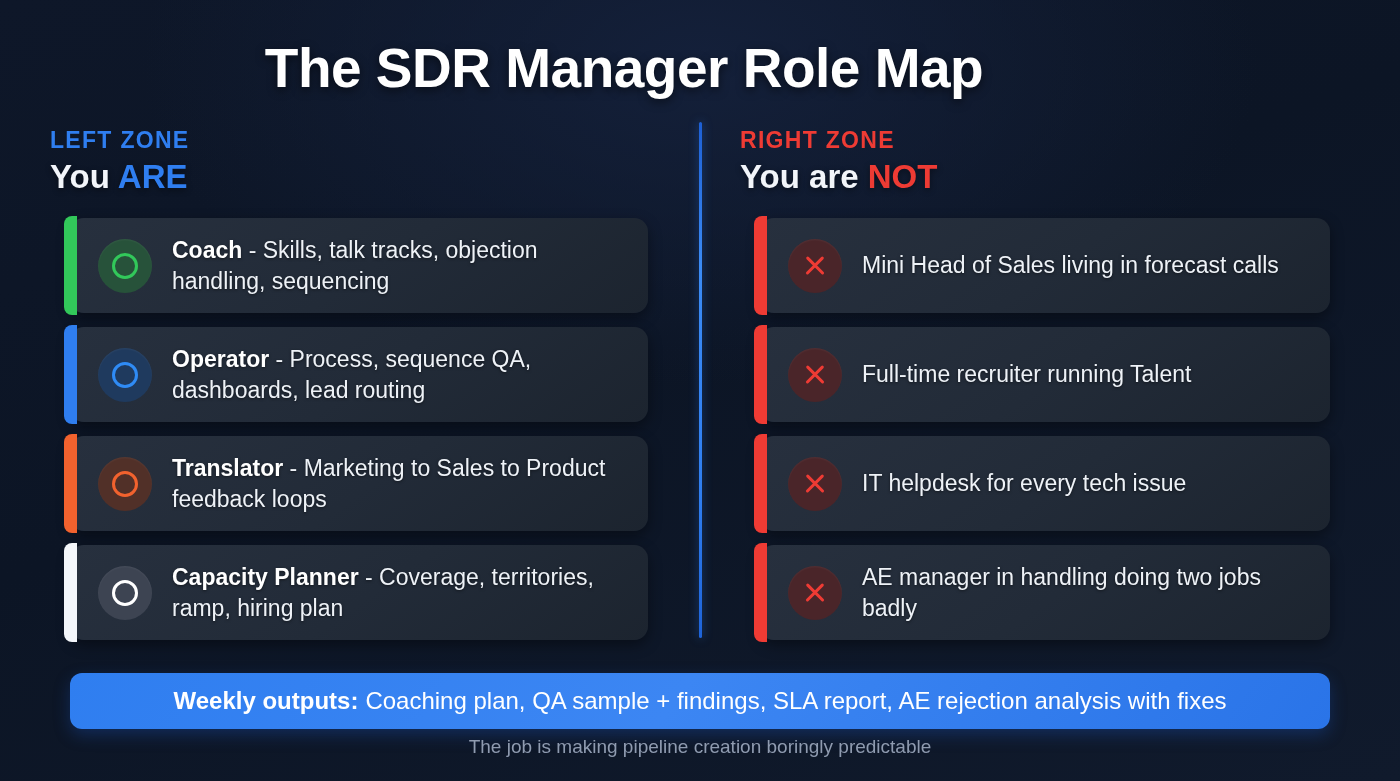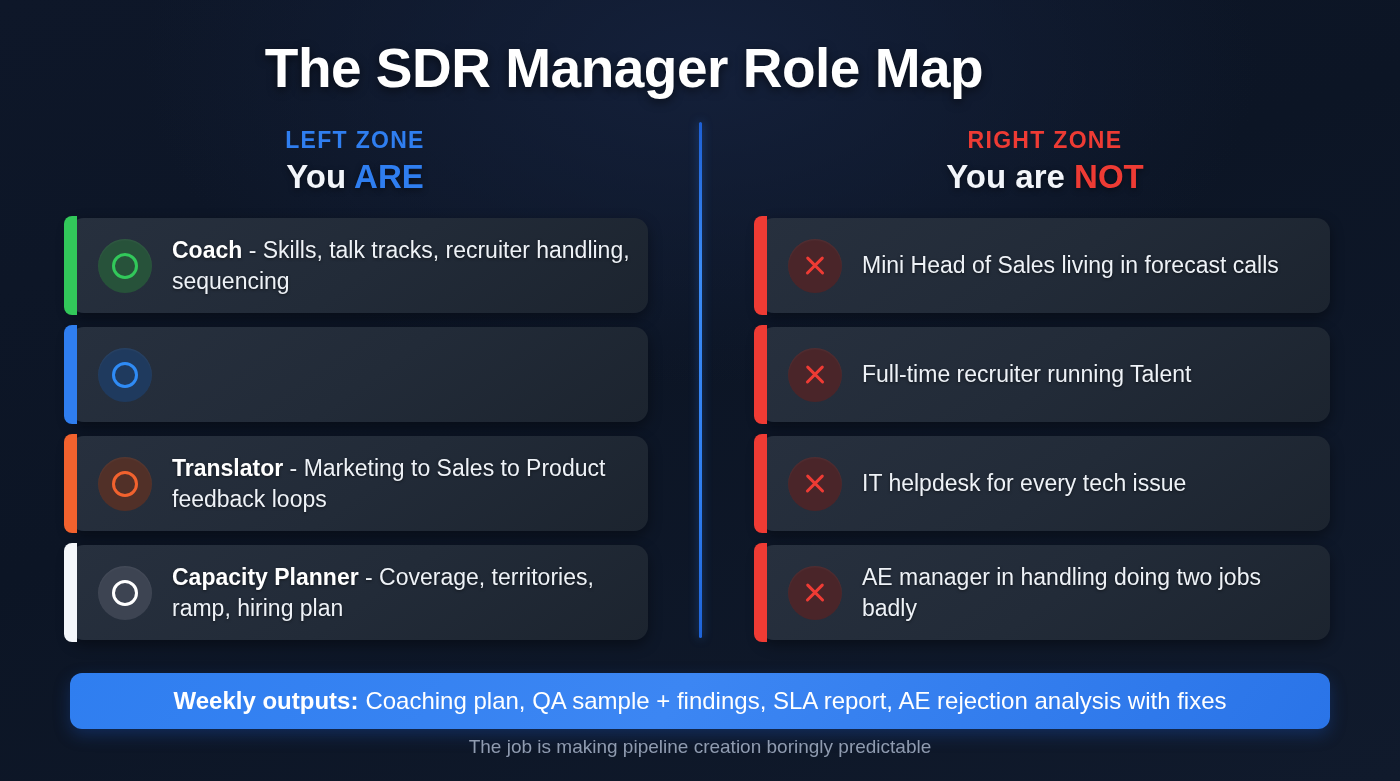--- a/index.html
+++ b/index.html
@@ -37,21 +37,21 @@
     letter-spacing: -0.5px;
     color: #ffffff;
     text-shadow: 0 3px 10px rgba(0,0,0,0.55);
   }
 
   
   .zone-head {
     position: absolute;
     top: 127px;
     width: 610px;
-    text-align: center;
+    text-align: left;
   }
   .zone-head.left  { left: 50px; }
   .zone-head.right { left: 740px; }
 
   .zone-kicker {
     font-size: 23px;
     font-weight: bold;
     letter-spacing: 1.3px;
     line-height: 1.18;
   }
@@ -211,26 +211,27 @@
     <div class="zone-sub"><span>You are </span><span class="accent-red">NOT</span></div>
   </div>
 
   <div class="divider"></div>
 
   <div class="col left" id="left-col">
       <div class="card" style="--accent: #32c85a;">
         <div class="badge" style="--badge-bg: #27523a;">
           <div class="ring" style="--ring: #32c85a;"></div>
         </div>
-        <div class="card-text"><span class="lead">Coach</span><span> - Skills, talk tracks, recruiter handling, sequencing</span></div>
+        <div class="card-text"><span class="lead">Coach</span><span> - Skills, talk tracks, objection handling, sequencing</span></div>
       </div>
       <div class="card" style="--accent: #2f7ef0;">
         <div class="badge" style="--badge-bg: #1f3a5e;">
           <div class="ring" style="--ring: #2f8bf5;"></div>
         </div>
+        <div class="card-text"><span class="lead">Operator</span><span> - Process, sequence QA, dashboards, lead routing</span></div>
       </div>
       <div class="card" style="--accent: #f2622e;">
         <div class="badge" style="--badge-bg: #513028;">
           <div class="ring" style="--ring: #f2622e;"></div>
         </div>
         <div class="card-text"><span class="lead">Translator</span><span> - Marketing to Sales to Product feedback loops</span></div>
       </div>
       <div class="card" style="--accent: #f4f7fb;">
         <div class="badge" style="--badge-bg: #3d4452;">
           <div class="ring" style="--ring: #ffffff;"></div>

